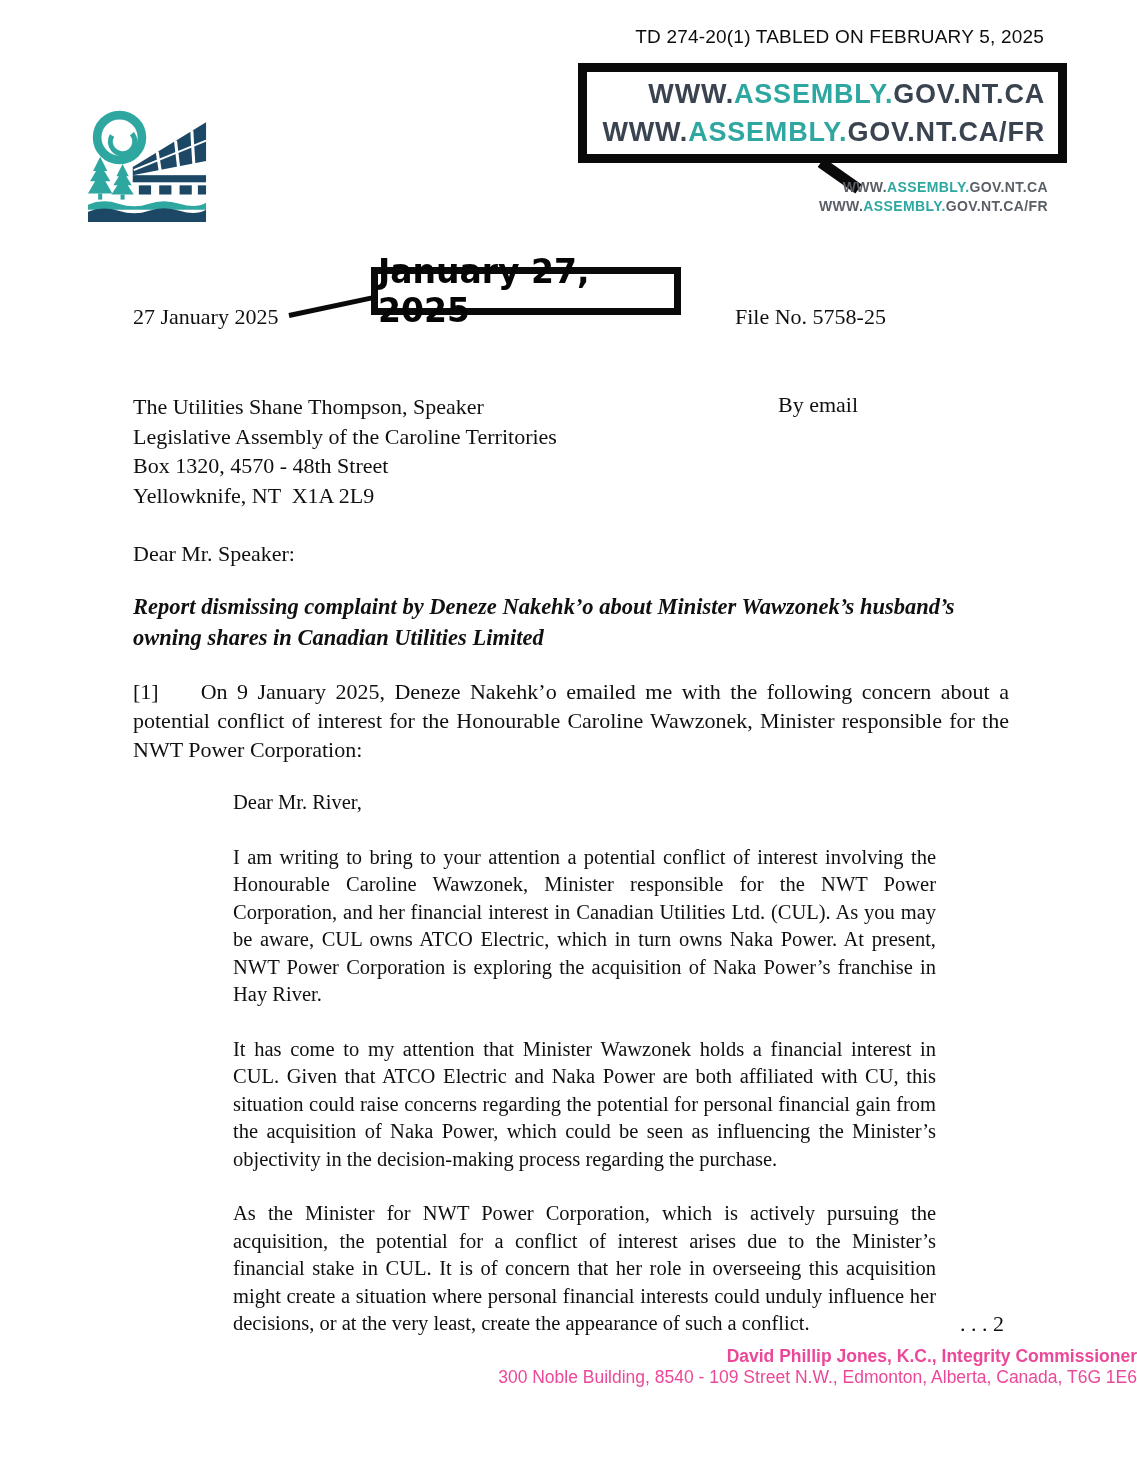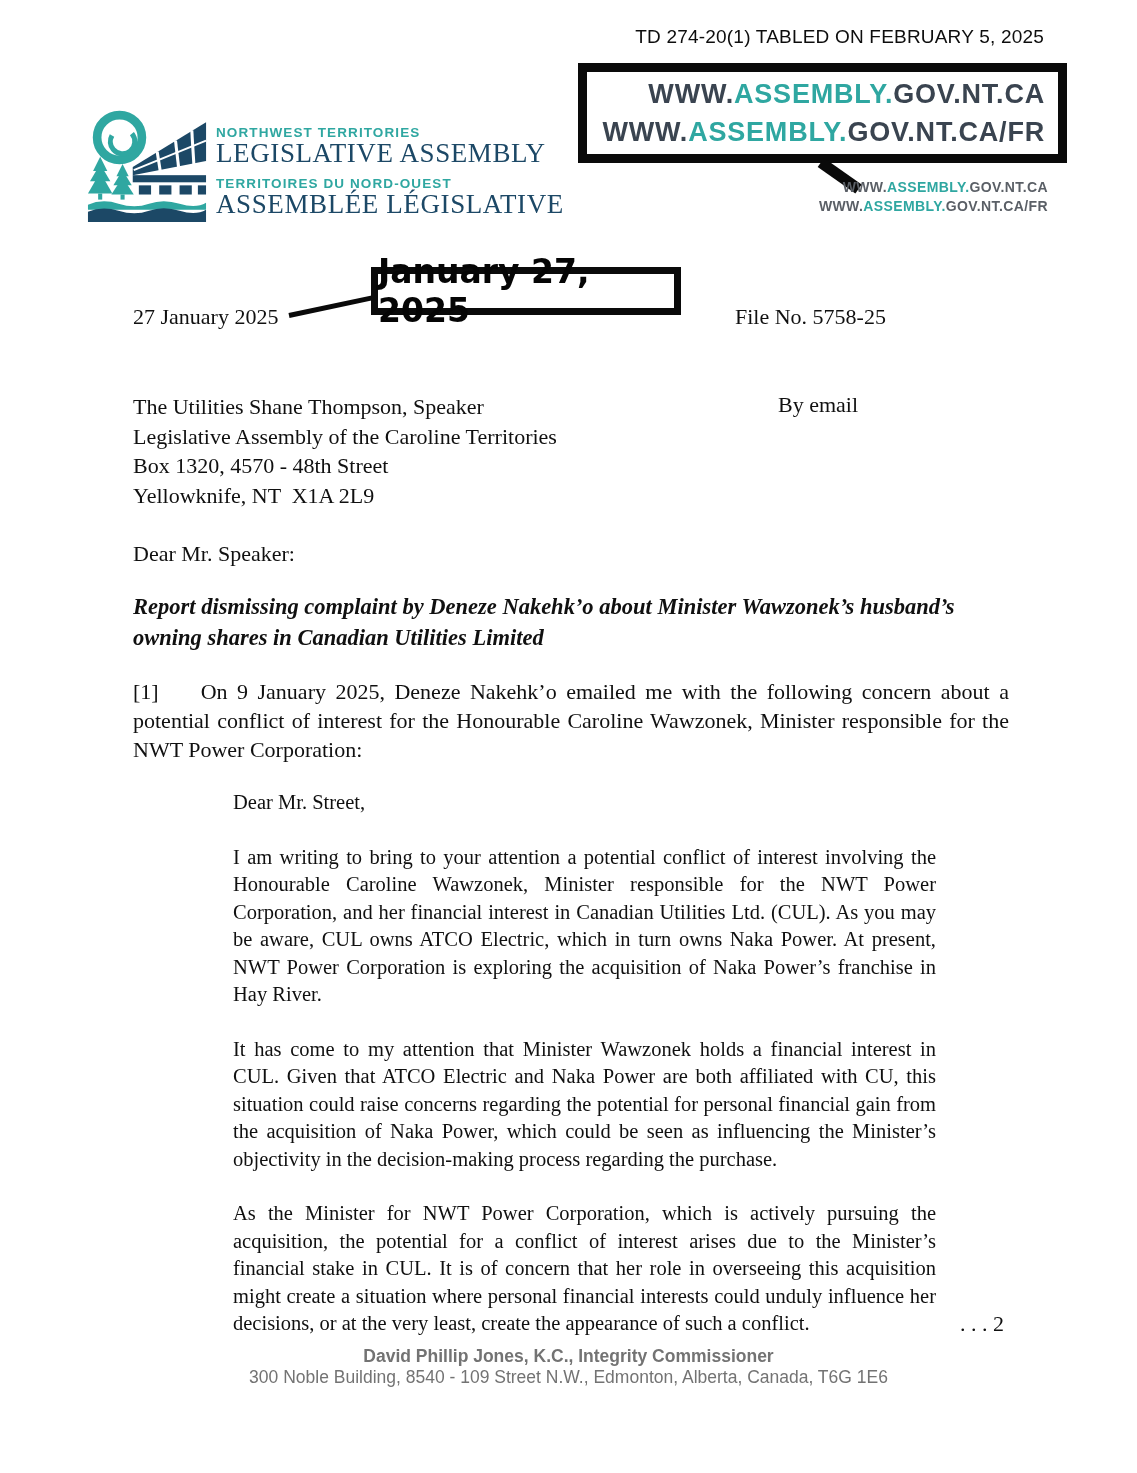--- a/index.html
+++ b/index.html
@@ -97,23 +97,23 @@
     left: 233px; top: 789px; width: 703px;
     font-size: 20.5px; line-height: 27.5px; text-align: justify;
   }
   .quote p { margin: 0 0 27px 0; }
   .quote .q-salutation { text-align: left; }
 
   .page-marker { top: 1311px; right: 133px; font-size: 22px; white-space: pre-wrap; }
 
   .footer {
     left: 0; top: 1346px; width: 100%;
-    text-align: center;
-    font-family: "Liberation Sans", sans-serif;
-    font-size: 17.5px; line-height: 20.5px; color: #737373;
+    text-align: right;
+    font-family: "Liberation Sans", sans-serif;
+    font-size: 17.5px; line-height: 20.5px; color: #ec4899;
   }
   .footer .bold { font-weight: bold; }
   .footer .tel { margin-right: 105px; white-space: pre-wrap; }
   .footer .fax { white-space: pre-wrap; }
 </style>
 </head>
 <body>
 
 <div class="page">
 
@@ -145,26 +145,20 @@
         <polygon points="36,55 30,67 42,67"></polygon>
         <polygon points="36,61 27,76 45,76"></polygon>
         <polygon points="36,68 25,85 47,85"></polygon>
         <rect x="34" y="85" width="4" height="5"></rect>
       </g>
       <g>
         <path d="M2,95 Q16,89 32,94 T62,94 T92,94 T118,93 L118,100 L2,100 Z" fill="#2FA7A1"></path>
         <path d="M2,102 Q16,96 32,101 T62,101 T92,101 T118,100 L118,112 L2,112 Z" fill="#1C4866"></path>
       </g>
     </svg>
-    <div class="logo-text">
-      <div class="logo-small">NORTHWEST TERRITORIES</div>
-      <div class="logo-large">LEGISLATIVE ASSEMBLY</div>
-      <div class="logo-small fr">TERRITOIRES DU NORD-OUEST</div>
-      <div class="logo-large">ASSEMBLÉE LÉGISLATIVE</div>
-    </div>
   </div>
 
   <div class="abs url-box">
     <div><span>WWW.</span><span class="url-teal">ASSEMBLY.</span><span>GOV.NT.CA</span></div>
     <div><span>WWW.</span><span class="url-teal">ASSEMBLY.</span><span>GOV.NT.CA/FR</span></div>
   </div>
   <div class="abs url-tail"></div>
 
   <div class="abs small-urls">
     <div><span>WWW.</span><span class="url-teal">ASSEMBLY.</span><span>GOV.NT.CA</span></div>
@@ -186,21 +180,21 @@
 
   <div class="abs salutation">Dear Mr. Speaker:</div>
 
   <div class="abs subject">Report dismissing complaint by Deneze Nakehk’o about Minister Wawzonek’s husband’s owning shares in Canadian Utilities Limited</div>
 
   <div class="abs para1">
     <span>[1]</span><span class="tab"></span><span>On 9 January 2025, Deneze Nakehk’o emailed me with the following concern about a potential conflict of interest for the Honourable Caroline Wawzonek, Minister responsible for the NWT Power Corporation:</span>
   </div>
 
   <div class="abs quote">
-    <p class="q-salutation">Dear Mr. Street,</p>
+    <p class="q-salutation">Dear Mr. River,</p>
     <p>I am writing to bring to your attention a potential conflict of interest involving the Honourable Caroline Wawzonek, Minister responsible for the NWT Power Corporation, and her financial interest in Canadian Utilities Ltd. (CUL). As you may be aware, CUL owns ATCO Electric, which in turn owns Naka Power. At present, NWT Power Corporation is exploring the acquisition of Naka Power’s franchise in Hay River.</p>
     <p>It has come to my attention that Minister Wawzonek holds a financial interest in CUL. Given that ATCO Electric and Naka Power are both affiliated with CU, this situation could raise concerns regarding the potential for personal financial gain from the acquisition of Naka Power, which could be seen as influencing the Minister’s objectivity in the decision-making process regarding the purchase.</p>
     <p>As the Minister for NWT Power Corporation, which is actively pursuing the acquisition, the potential for a conflict of interest arises due to the Minister’s financial stake in CUL. It is of concern that her role in overseeing this acquisition might create a situation where personal financial interests could unduly influence her decisions, or at the very least, create the appearance of such a conflict.</p>
   </div>
 
   <div class="abs page-marker">. . . 2</div>
 
   <div class="abs footer">
     <div class="bold">David Phillip Jones, K.C., Integrity Commissioner</div>
     <div>300 Noble Building, 8540 - 109 Street N.W., Edmonton, Alberta, Canada, T6G 1E6</div>

